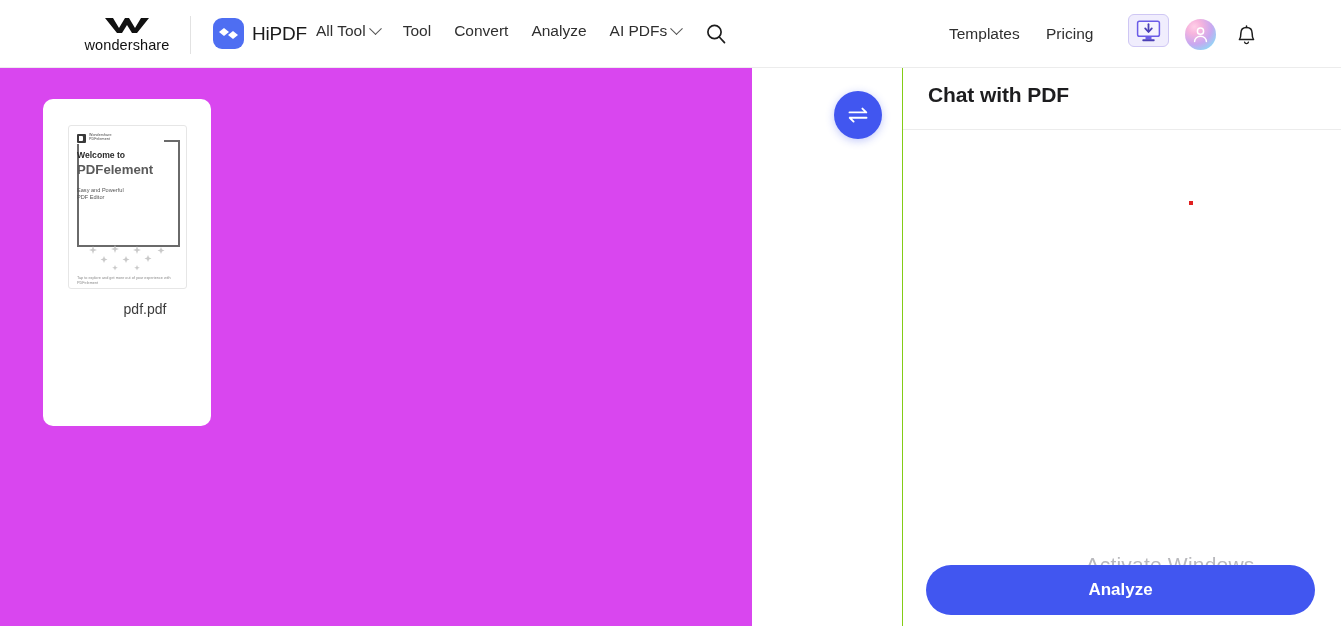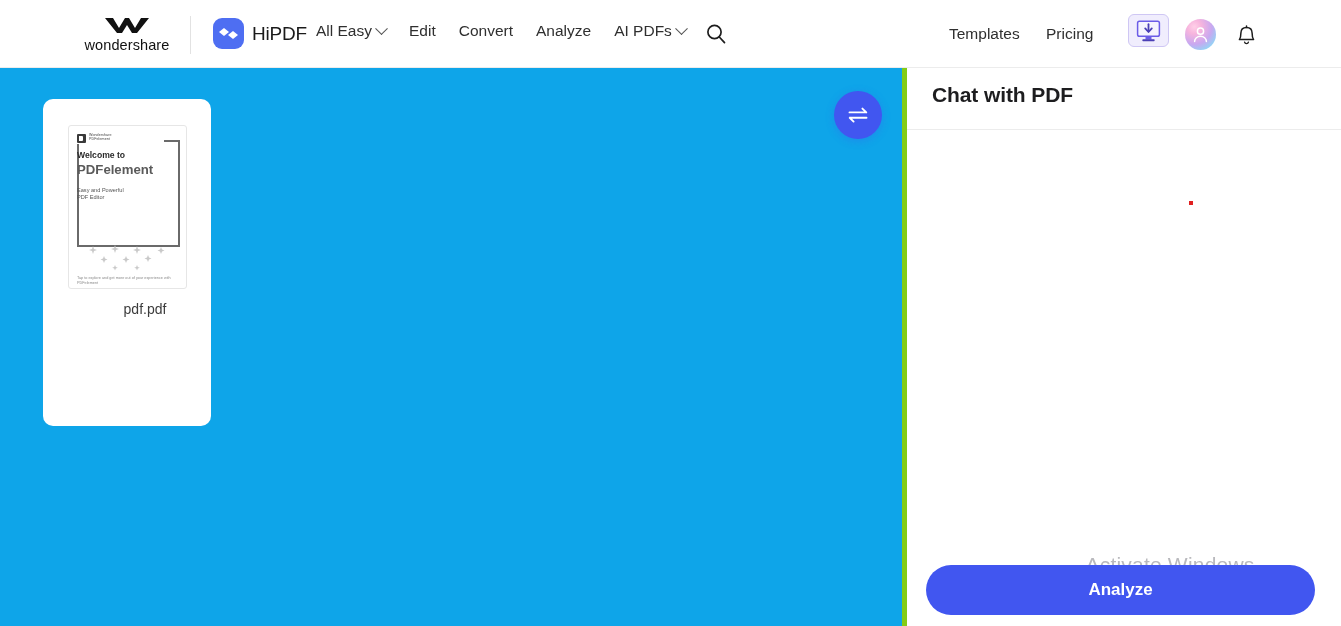--- a/index.html
+++ b/index.html
@@ -85,22 +85,22 @@
     cursor: pointer; overflow: hidden;
   }
   .bell {
     position: absolute; left: 1236px; top: 25px;
     width: 21px; height: 23px; cursor: pointer;
   }
 
   
   .workspace {
     position: absolute; top: 68px; left: 0;
-    width: 902px; height: 558px;
-    background: #0ea5e9;
+    width: 752px; height: 558px;
+    background: #d946ef;
   }
   .file-card {
     position: absolute; left: 43px; top: 31px;
     width: 168px; height: 327px;
     background: #ffffff; border-radius: 10px;
     cursor: pointer;
   }
   .thumb {
     position: absolute; left: 25px; top: 26px;
     width: 119px; height: 164px;
@@ -152,21 +152,21 @@
     box-shadow: 0 2px 8px rgba(65,86,240,.32);
     display: flex; align-items: center; justify-content: center;
     cursor: pointer; z-index: 5;
   }
 
   
   .panel {
     position: absolute; top: 68px; left: 902px;
     width: 439px; height: 558px;
     background: #ffffff;
-    border-left: 5px solid #84cc16;
+    border-left: 1px solid #84cc16;
   }
   .panel-title {
     position: absolute; left: 25px; top: 15px;
     font-size: 21px; font-weight: 700; color: #1d1d1f;
     letter-spacing: -.1px;
   }
   .panel-sep {
     position: absolute; left: 0; right: 0; top: 61px;
     height: 1px; background: #ececec;
   }
@@ -215,25 +215,25 @@
       <svg width="22" height="16" viewBox="0 0 22 16">
         <path d="M6 2 L11 6 L6 10 L1 6 Z" fill="#ffffff"></path>
         <path d="M15 5 L20 9 L15 13 L10 9 Z" fill="#ffffff"></path>
       </svg>
     </div>
     <div class="hipdf-word">HiPDF</div>
   </div>
 
   <div class="nav">
     <div class="nav-item">
-      <span>All Easy</span>
+      <span>All Tool</span>
       <span class="chev"></span>
     </div>
     <div class="nav-item">
-      <span>Edit</span>
+      <span>Tool</span>
     </div>
     <div class="nav-item">
       <span>Convert</span>
     </div>
     <div class="nav-item">
       <span>Analyze</span>
     </div>
     <div class="nav-item">
       <span>AI PDFs</span>
       <span class="chev"></span>

